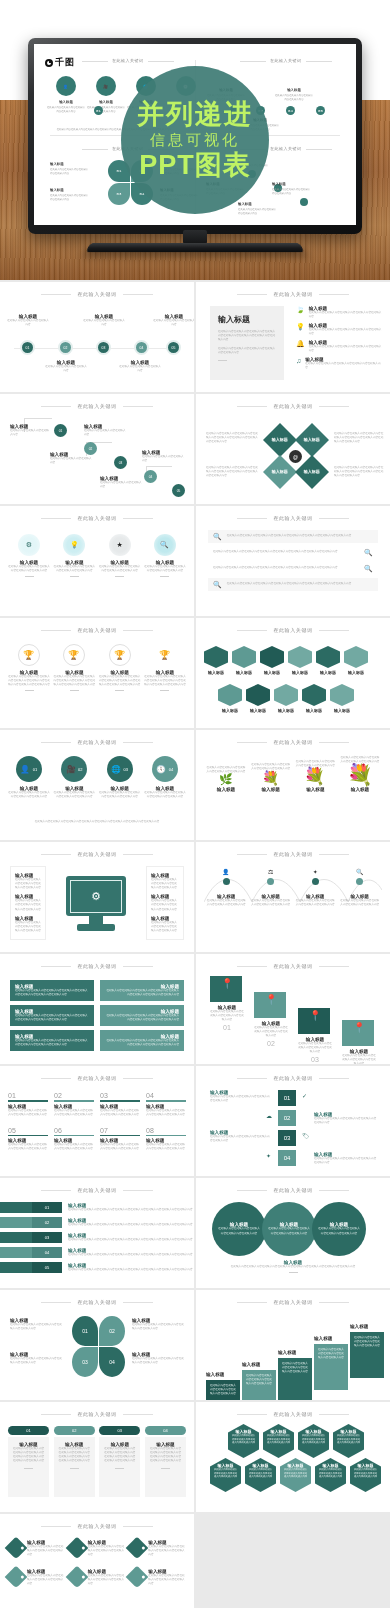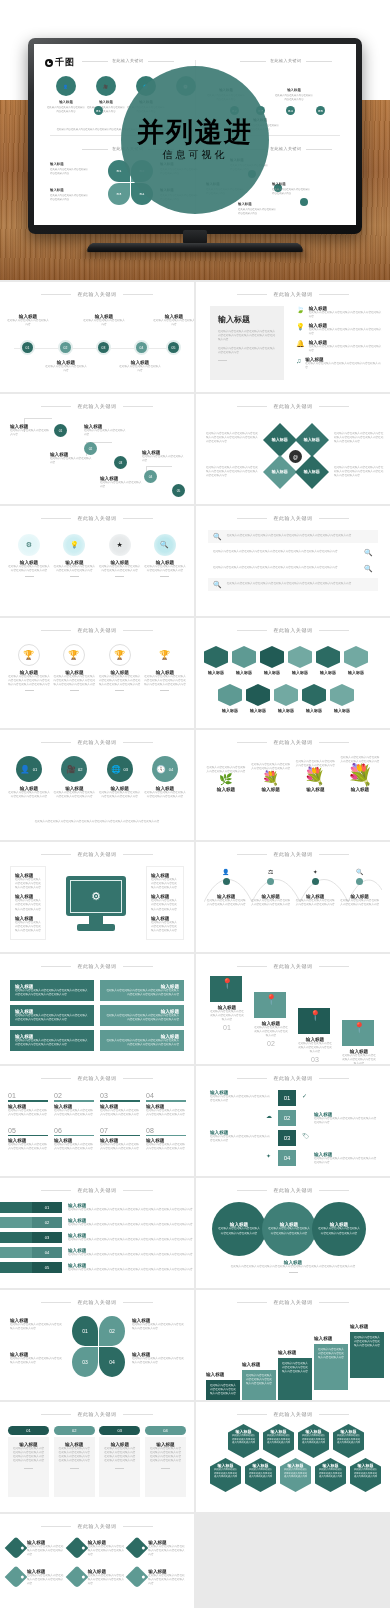--- a/index.html
+++ b/index.html
@@ -50,26 +50,26 @@
   .sc-head:before{left:-30px;} .sc-head:after{right:-30px;}
   .q-circ { position:absolute; border-radius:50%; background:#357a72; color:#fff;
     display:flex; align-items:center; justify-content:center; font-size:4px; }
   .q-lbl { position:absolute; font-size:3.4px; color:#3c3c3c; font-weight:bold; text-align:center; white-space:nowrap;}
   .q-txt { position:absolute; font-size:2.4px; color:#9a9a9a; line-height:1.5; width:40px; text-align:center;}
   .petal { position:absolute; width:22px; height:22px; background:#3d7f78;
     color:#fff; font-size:4px; display:flex; align-items:center; justify-content:center; }
   .hero-badge {
     position:absolute; left:50%; top:50%; transform:translate(-50%,-50%);
     width:148px; height:148px; border-radius:50%;
-    background:rgba(63,124,117,.93); color:#000000;
+    background:rgba(63,124,117,.93); color:#bef264;
     display:flex; flex-direction:column; align-items:center; justify-content:center; gap:1px;
     text-align:center;
   }
   .hb1 { font-size:27px; font-weight:bold; letter-spacing:2px; line-height:1.1; }
-  .hb2 { font-size:10px; letter-spacing:3px; opacity:.95; }
+  .hb2 { font-size:15px; letter-spacing:3px; opacity:.95; }
   .hb3 { font-size:27px; font-weight:bold; letter-spacing:1px; line-height:1.1; }
 
   
   .grid { display:flex; flex-wrap:wrap; width:390px; background:#e9e9e9; gap:2px 2px; padding-top:2px; }
   .slide {
     width:194px; height:110px; background:#fff; position:relative; overflow:hidden;
     font-size:3px; color:#666;
   }
   .s-head {
     position:absolute; left:0; right:0; top:9px; text-align:center;
@@ -174,20 +174,21 @@
         </div>
       </div>
     </div>
     <div class="tv-neck"></div>
     <div class="tv-base"></div>
   </div>
 
   <div class="hero-badge">
     <div class="hb1">并列递进</div>
     <div class="hb2">信息可视化</div>
+    <div class="hb3">PPT图表</div>
   </div>
 </div>
 
 <div class="grid">
 
   <div class="slide">
     <div class="s-head"><span>在此输入关键词</span></div>
     <div style="position:absolute;left:14px;right:14px;top:66px;height:1px;background:#eaeaea;"></div>
     <div class="circ" style="position:absolute;left:20px;top:58px;width:15px;height:15px;background:#2c6b63;font-size:3.4px;border:2px solid #e4eeed;">01</div>
     <div class="circ" style="position:absolute;left:58px;top:58px;width:15px;height:15px;background:#5e9a93;font-size:3.4px;border:2px solid #e4eeed;">02</div>

